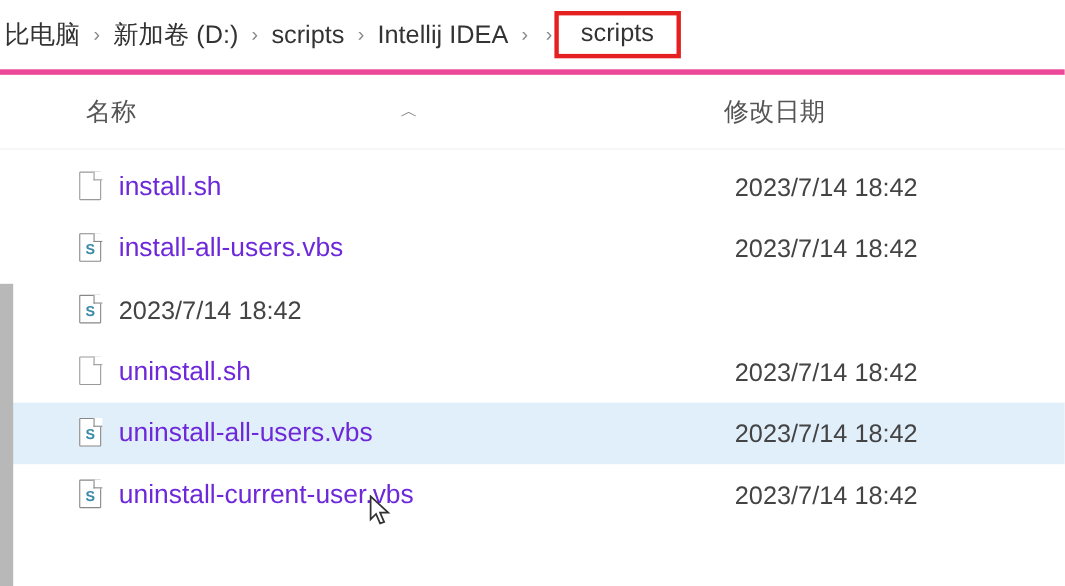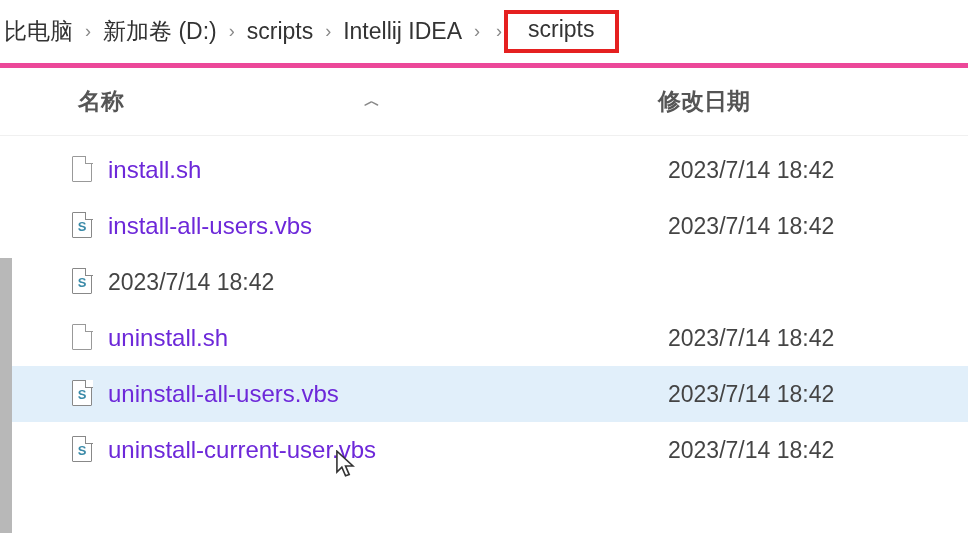--- a/index.html
+++ b/index.html
@@ -34,21 +34,20 @@
   padding: 2px 20px 6px 20px;
   margin-left: -6px;
 }
 .columns-header {
   display: flex;
   align-items: center;
   padding: 18px 0 18px 78px;
   font-size: 23px;
   color: #555;
   border-bottom: 1px solid #f0f0f0;
-  font-weight: bold;
 }
 .col-name {
   flex: 0 0 580px;
   display: flex;
   align-items: center;
   gap: 240px;
 }
 .sort-arrow {
   color: #888;
   font-size: 16px;

